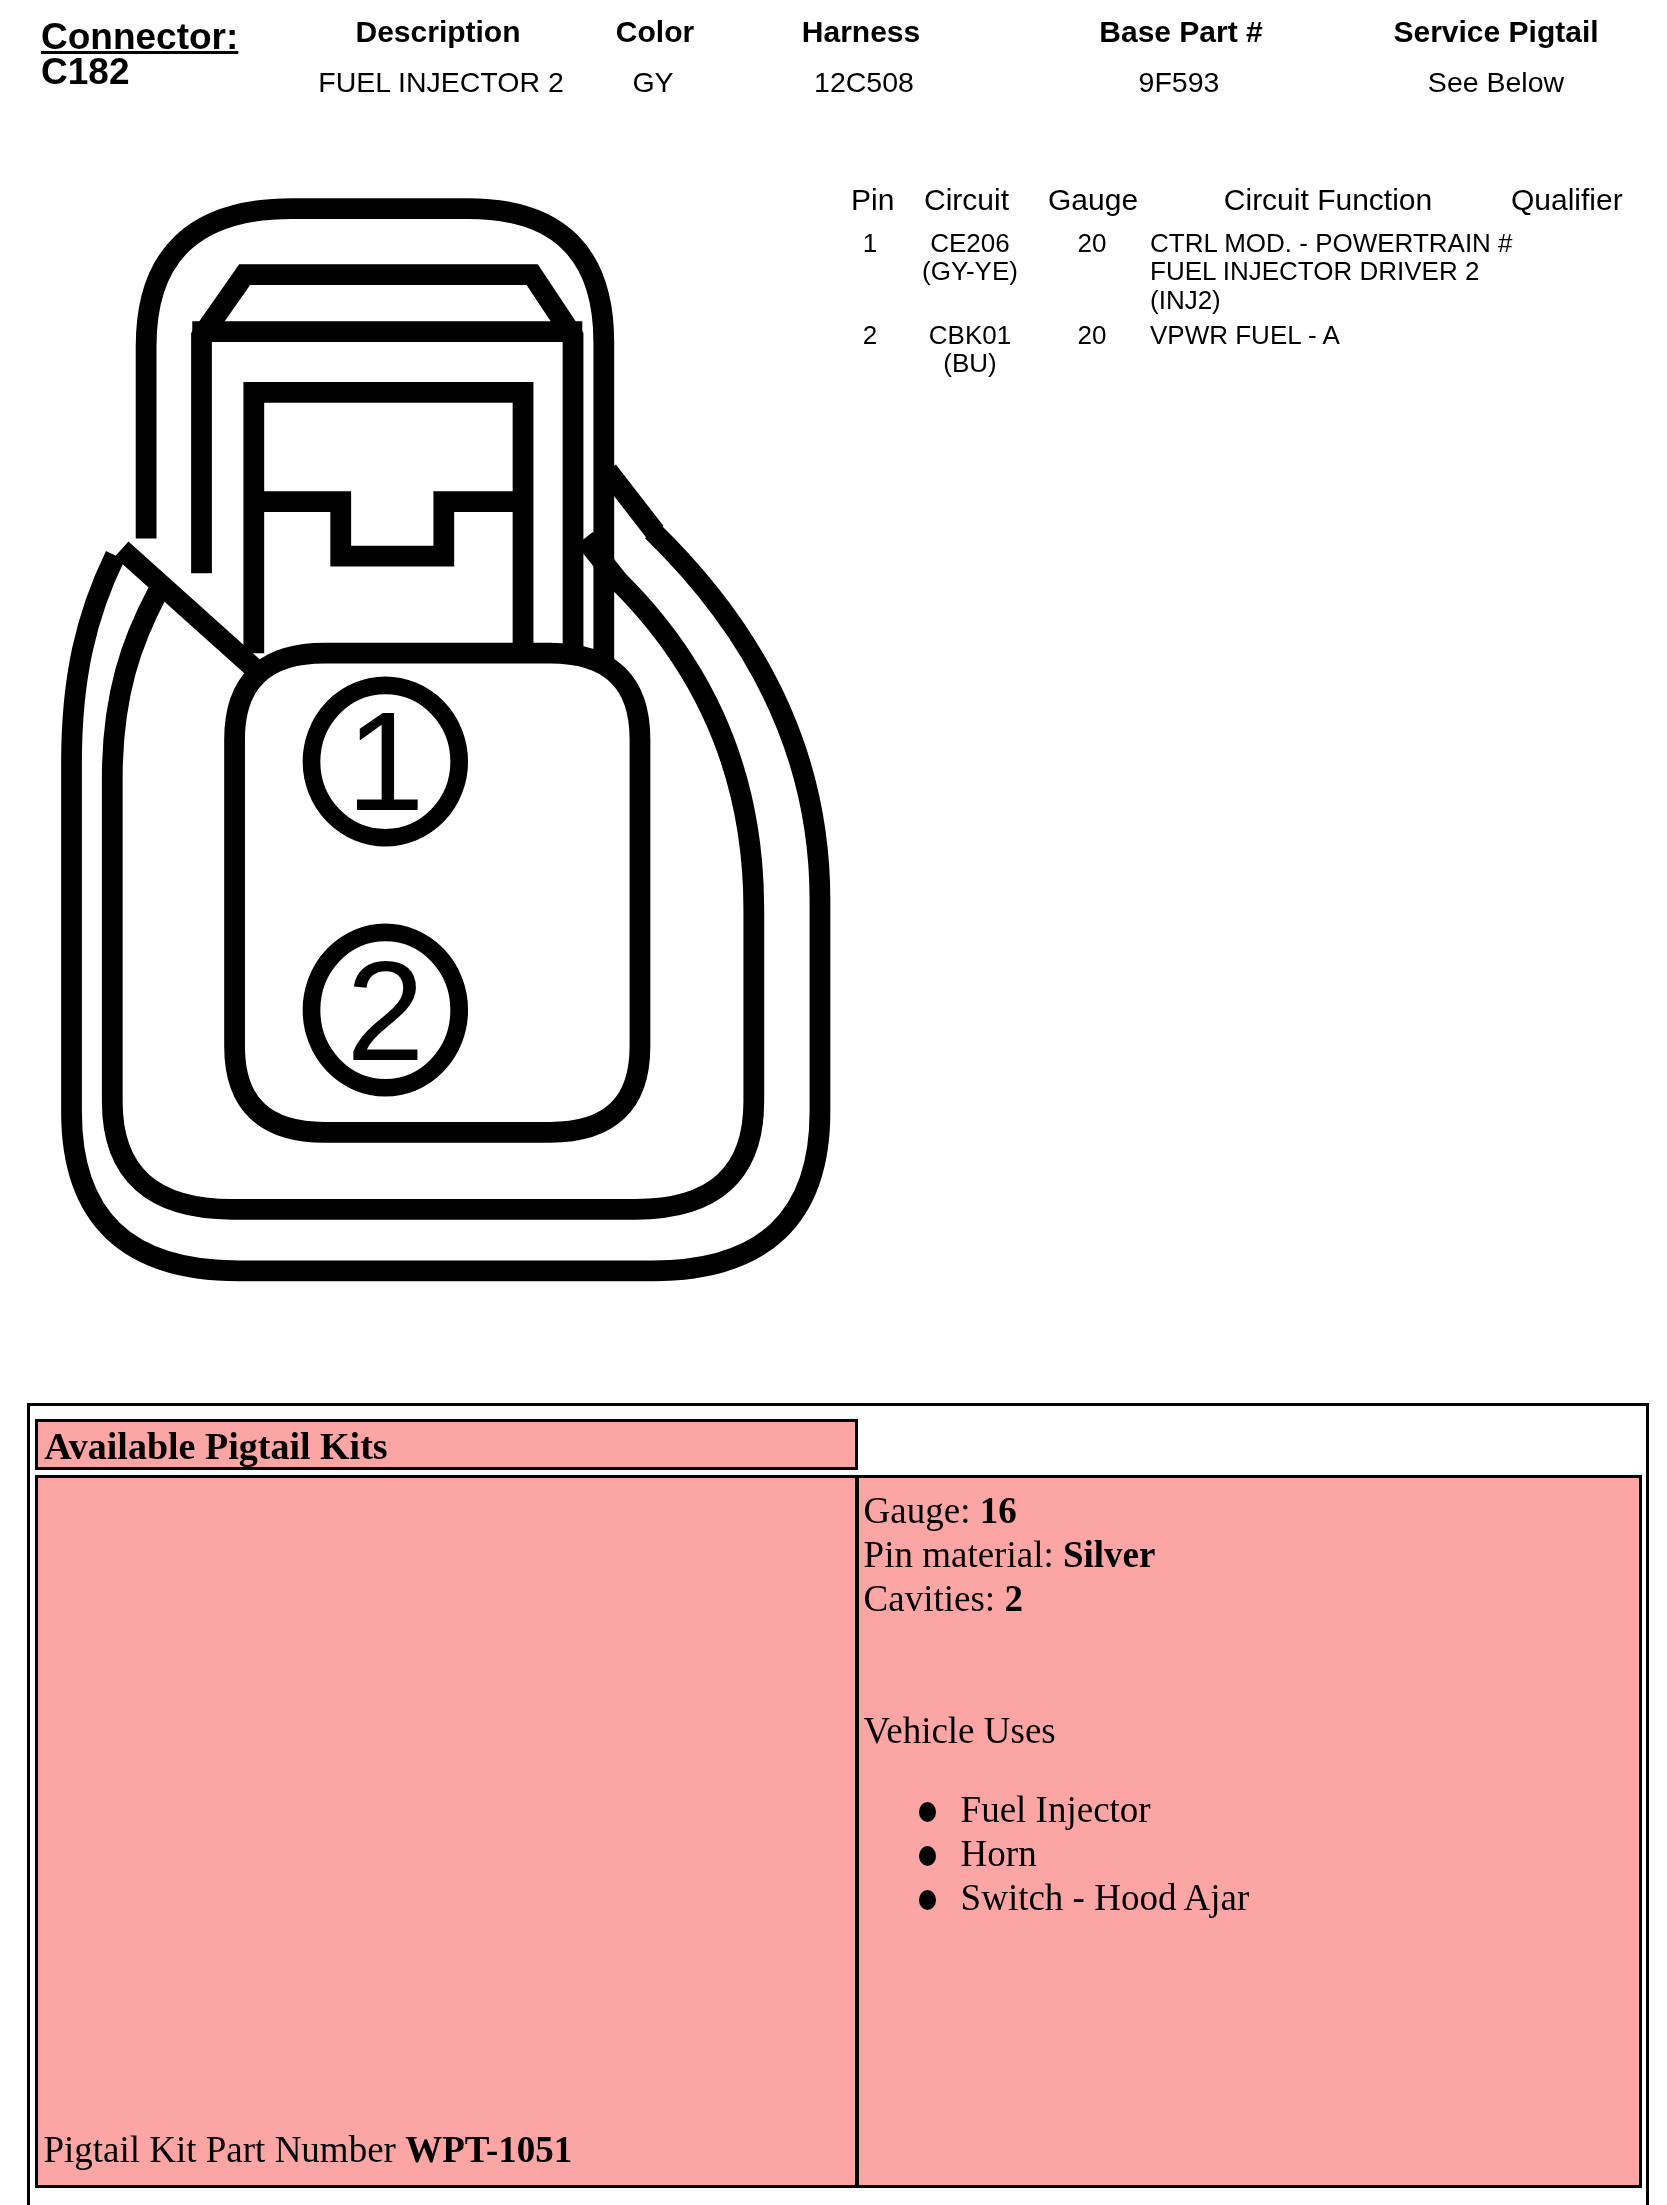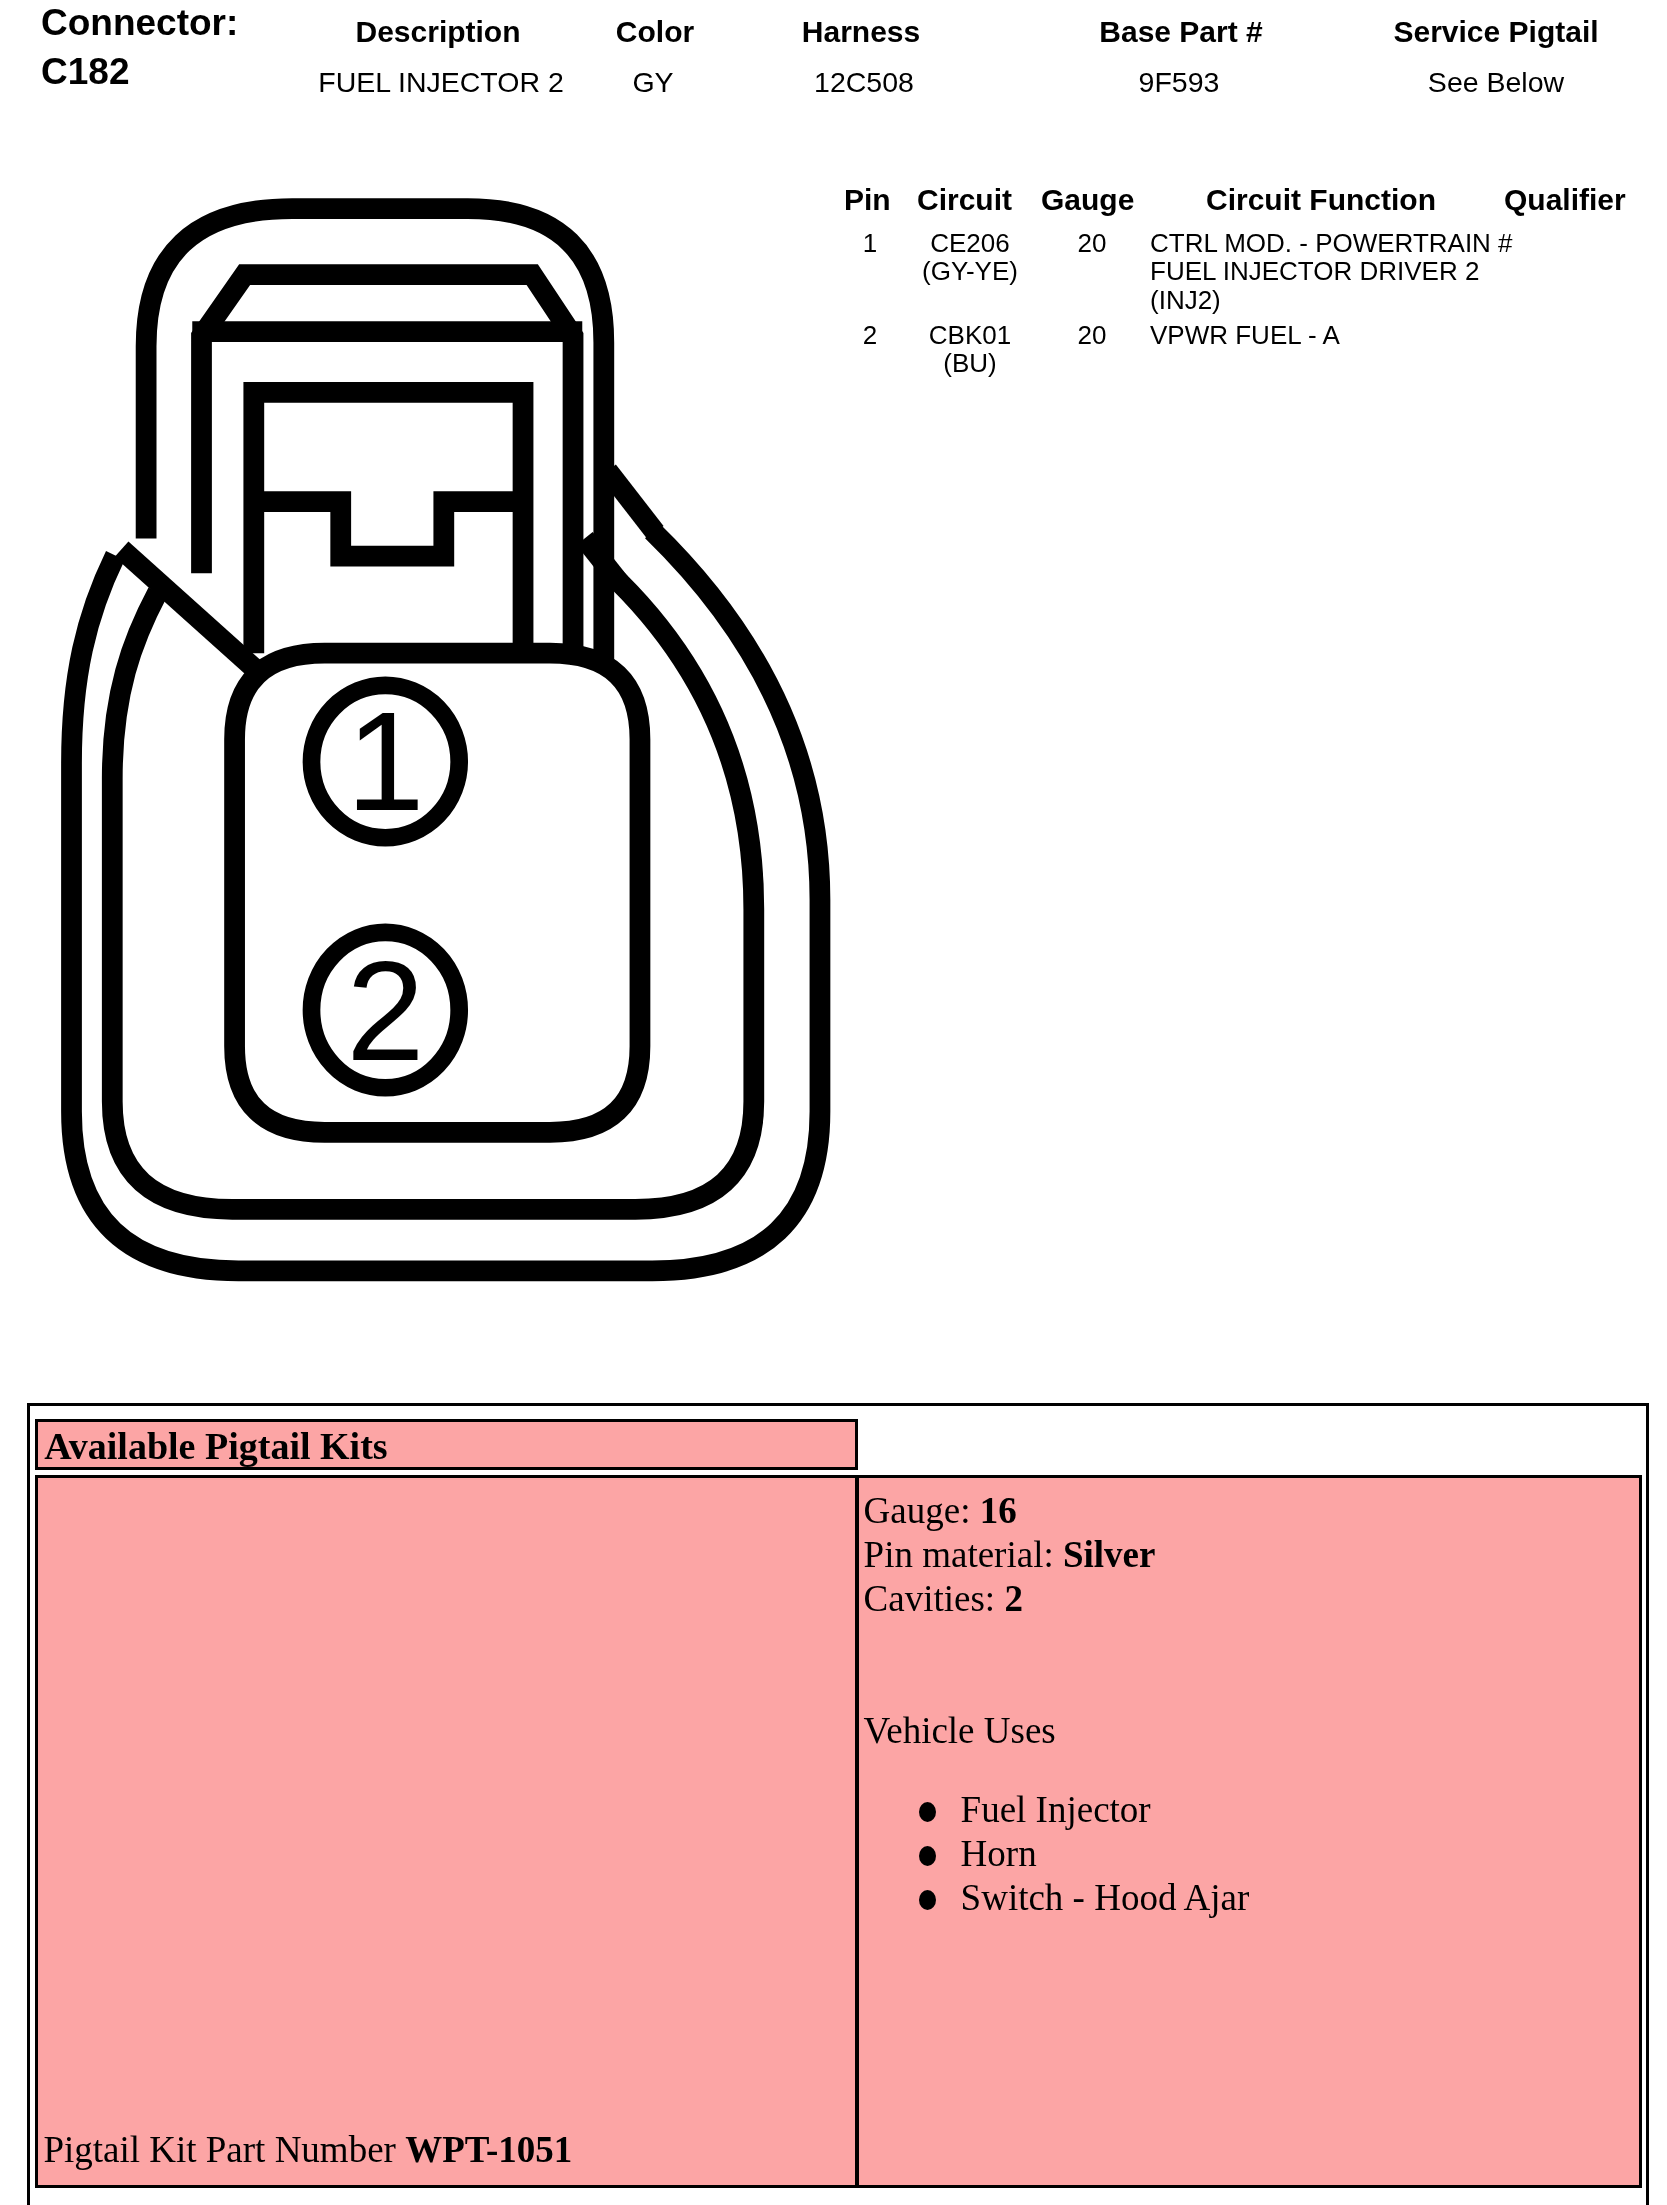--- a/index.html
+++ b/index.html
@@ -3,38 +3,38 @@
 <meta charset="utf-8">
 <style>
   html,body{margin:0;padding:0;background:#fff;}
   #page{position:relative;width:1667px;height:2205px;background:#ffffff;
         font-family:"Liberation Sans",sans-serif;color:#000;overflow:hidden;}
   .abs{position:absolute;white-space:nowrap;}
   .ctr{transform:translateX(-50%);}
   .hdr-b{font-weight:bold;font-size:30px;}
   .val{font-size:28.5px;}
   .conn-title{font-weight:bold;font-size:37px;}
-  .pin-hdr{font-weight:bold;font-size:30px;}
+  .pin-hdr{font-weight:normal;font-size:30px;margin-left:7px;}
   .pin-cell{font-size:26px;}
   
   .cellbox{position:absolute;border:3.1px solid #000;background:#fca5a5;}
   .serif{font-family:"Liberation Serif",serif;}
   .kits-title{font-family:"Liberation Serif",serif;font-weight:bold;font-size:38px;}
   .detail-line{font-family:"Liberation Serif",serif;font-size:37px;line-height:44px;white-space:nowrap;}
   .detail-line b{font-weight:bold;}
   .vu-item{font-family:"Liberation Serif",serif;font-size:37px;line-height:44px;position:relative;padding-left:97px;white-space:nowrap;}
   .vu-item .dot{position:absolute;left:55px;top:14px;width:17px;height:20px;border-radius:50%;background:#000;}
   svg text{font-family:"Liberation Sans",sans-serif;}
 </style>
 </head>
 <body>
 
 <div id="page">
 
-  <div class="abs conn-title" style="left:41px;top:2px;">Connector:</div>
+  <div class="abs conn-title" style="left:41px;top:16px;text-decoration:underline;">Connector:</div>
   <div class="abs conn-title" style="left:41px;top:51px;">C182</div>
 
   <div class="abs hdr-b ctr" style="left:438px;top:15.4px;">Description</div>
   <div class="abs hdr-b ctr" style="left:655px;top:15.4px;">Color</div>
   <div class="abs hdr-b ctr" style="left:861px;top:15.4px;">Harness</div>
   <div class="abs hdr-b ctr" style="left:1181px;top:15.4px;">Base Part #</div>
   <div class="abs hdr-b ctr" style="left:1496px;top:15.4px;">Service Pigtail</div>
 
   <div class="abs val ctr" style="left:441px;top:66px;">FUEL INJECTOR 2</div>
   <div class="abs val ctr" style="left:653px;top:66px;">GY</div>

